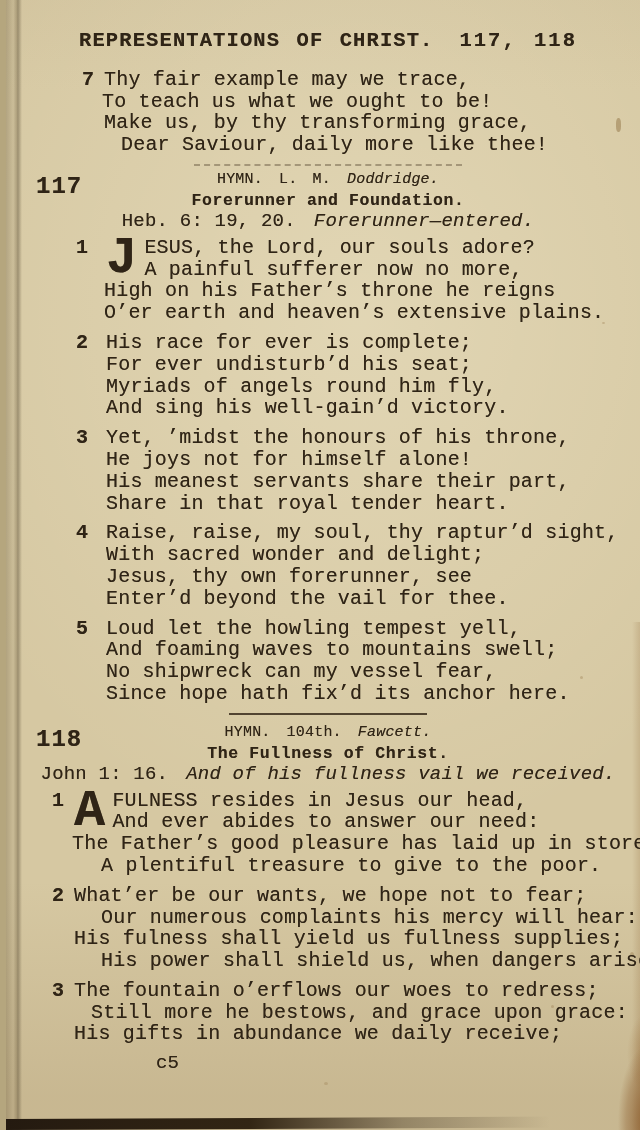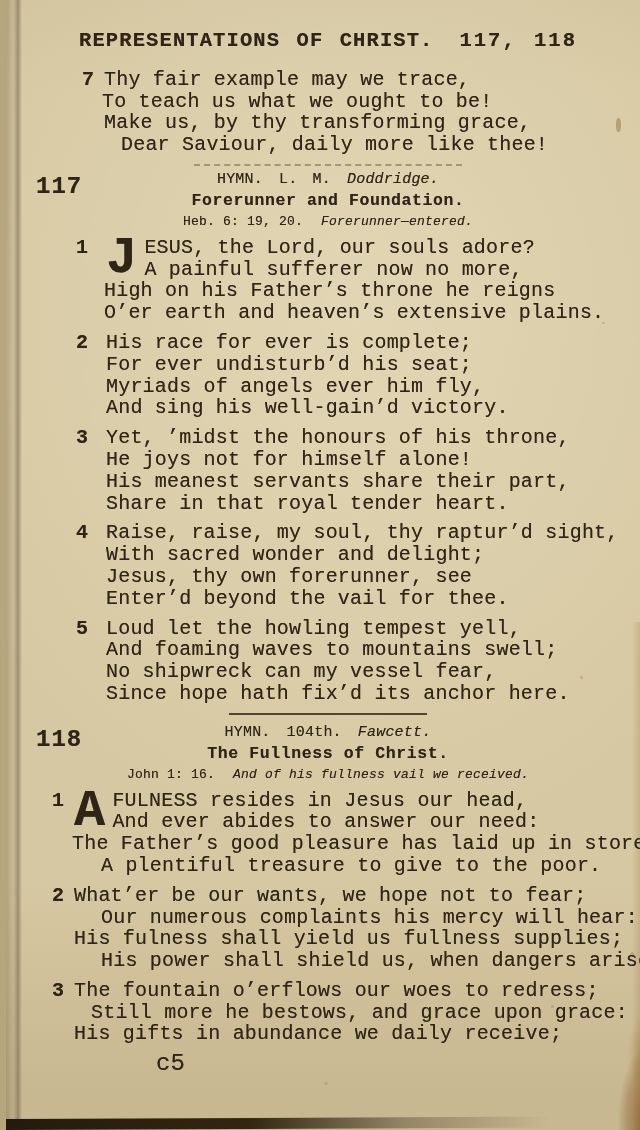--- a/index.html
+++ b/index.html
@@ -62,30 +62,30 @@
 
   .dropcap{float:left;font-weight:700;font-size:52px;line-height:42px;
     height:42px;margin-right:7px;margin-top:1px;}
 
   .hymn-head{position:relative;text-align:center;margin-bottom:4px;}
   .hymn-number{position:absolute;left:8px;top:0px;font-size:24px;font-weight:700;
     letter-spacing:1px;line-height:36px;}
   .head1{font-size:15px;word-spacing:6px;}
   .head1 .gap{display:inline-block;width:16px;}
   .head2{font-size:16.5px;font-weight:700;letter-spacing:0.6px;line-height:19px;}
-  .head3{font-size:13px;line-height:23px;}
+  .head3{font-size:19px;line-height:23px;}
   .head3 .gap{display:inline-block;width:18px;}
   .it{font-style:italic;}
 
   .divider-faint{width:268px;margin:1px auto 3px;height:0;
     border-top:2px dashed rgba(70,55,35,0.38);}
   .divider-solid{width:198px;margin:5px auto 7px;height:0;
     border-top:2px solid rgba(58,45,28,0.85);}
 
-  .sig-mark{margin-left:128px;margin-top:2px;font-size:24px;}
+  .sig-mark{margin-left:128px;margin-top:2px;font-size:19px;}
 </style>
 </head>
 <body>
 
 <div class="page">
   <div class="edge-left"></div>
   <div class="edge-right"></div>
   <div class="corner-br"></div>
   <div class="edge-bottom"></div>
   <div class="speck s1"></div>
@@ -133,21 +133,21 @@
         <div class="vline">ESUS, the Lord, our souls adore?</div>
         <div class="vline">A painful sufferer now no more,</div>
         <div class="vline out">High on his Father’s throne he reigns</div>
         <div class="vline out">O’er earth and heaven’s extensive plains.</div>
       </div>
 
       <div class="verse">
         <span class="vnum">2</span>
         <div class="vline">His race for ever is complete;</div>
         <div class="vline">For ever undisturb’d his seat;</div>
-        <div class="vline">Myriads of angels ever him fly,</div>
+        <div class="vline">Myriads of angels round him fly,</div>
         <div class="vline">And sing his well-gain’d victory.</div>
       </div>
 
       <div class="verse">
         <span class="vnum">3</span>
         <div class="vline">Yet, ’midst the honours of his throne,</div>
         <div class="vline">He joys not for himself alone!</div>
         <div class="vline">His meanest servants share their part,</div>
         <div class="vline">Share in that royal tender heart.</div>
       </div>

